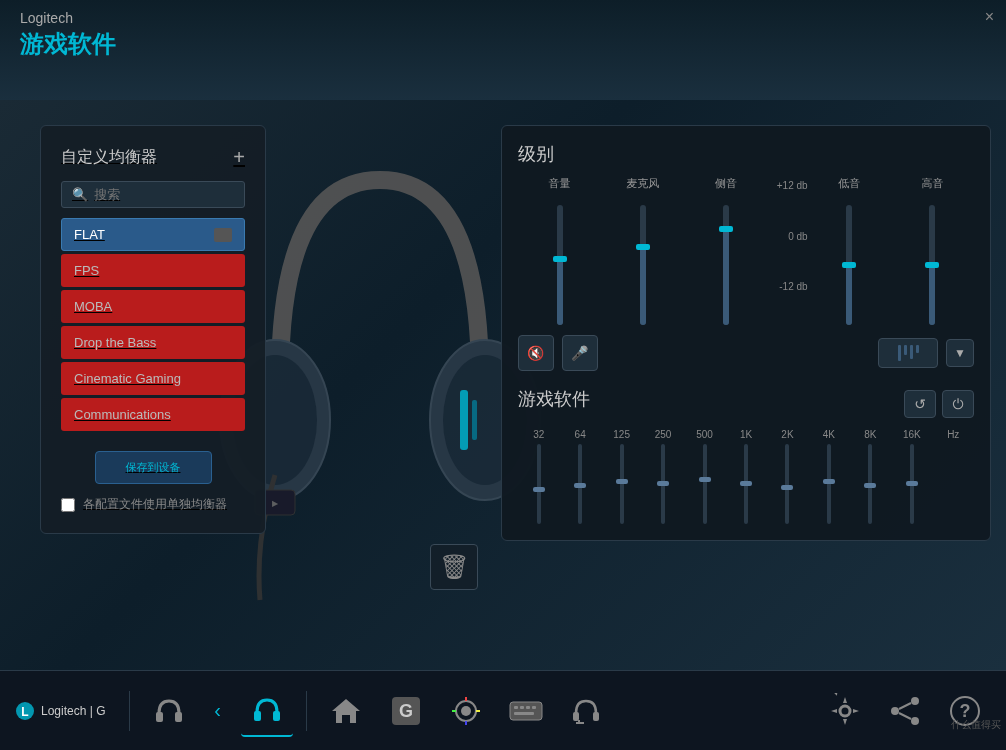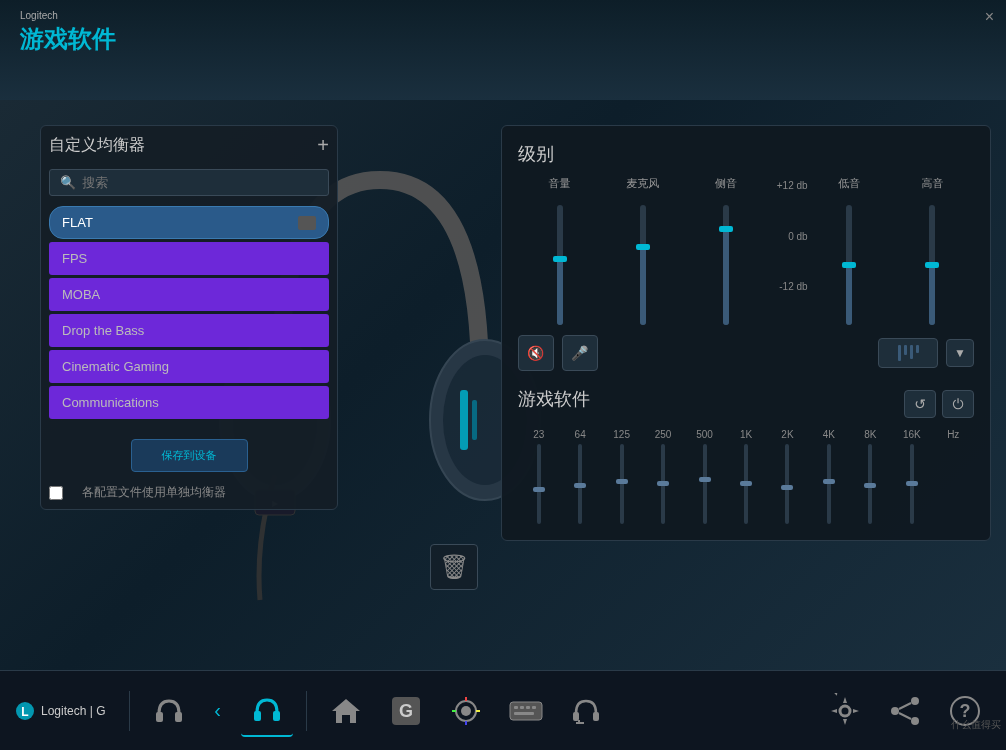--- a/index.html
+++ b/index.html
@@ -21,21 +21,21 @@
       align-items: flex-start;
       padding: 10px 20px;
       position: relative;
     }
     #title-bar .brand-text {
       display: flex;
       flex-direction: column;
     }
     #title-bar .logitech-small {
       color: #aaa;
-      font-size: 10px;
+      font-size: 14px;
       margin-bottom: 2px;
     }
     #title-bar .logitech-big {
       color: #00b8d4;
       font-size: 24px;
       font-weight: bold;
     }
     #close-btn {
       position: absolute;
       top: 8px;
@@ -55,26 +55,27 @@
       background: linear-gradient(135deg, #1a2a35 0%, #0d1e2a 40%, #1a2f3e 100%);
       overflow: hidden;
     }
     
 
     
     #left-panel {
       position: absolute;
       left: 40px;
       top: 25px;
-      width: 298px;
+      width: 226px;
       background: rgba(20, 30, 38, 0.95);
       border-radius: 6px;
-      padding: 8px;
+      padding: 20px;
       z-index: 10;
       border: 1px solid #2a3a48;
+      text-decoration: underline;
     }
     #left-panel .panel-header {
       display: flex;
       justify-content: space-between;
       align-items: center;
       margin-bottom: 12px;
     }
     #left-panel .panel-title {
       color: #ccc;
       font-size: 16px;
@@ -111,31 +112,30 @@
       list-style: none;
       margin-bottom: 20px;
     }
     .preset-item {
       padding: 8px 12px;
       color: #bbb;
       font-size: 13px;
       cursor: pointer;
       border-radius: 3px;
       margin-bottom: 3px;
-      background: #6d28d9;
+      background: #b91c1c;
       display: flex;
       justify-content: space-between;
       align-items: center;
       border: 1px solid transparent;
     }
     .preset-item.active {
       background: #2a5a8a;
       border-color: #3a7ab0;
       color: #fff;
-      border-radius: 14px;
     }
     .preset-item .chip-icon {
       width: 18px;
       height: 14px;
       background: #555;
       border-radius: 2px;
       display: inline-block;
     }
     #save-btn {
       display: block;
@@ -144,21 +144,21 @@
       border: 1px solid #2a6090;
       color: #00b8d4;
       padding: 8px 30px;
       border-radius: 4px;
       font-size: 11px;
       cursor: pointer;
     }
     .checkbox-row {
       display: flex;
       align-items: center;
-      gap: 19px;
+      gap: 8px;
       margin-top: 12px;
     }
     .checkbox-row input[type=checkbox] {
       width: 14px;
       height: 14px;
     }
     .checkbox-row label {
       color: #888;
       font-size: 12px;
     }
@@ -571,21 +571,21 @@
       <div class="advanced-header">
         <div class="section-title">游戏软件</div>
         <div class="eq-controls-right">
           <button class="eq-ctrl-btn">↺</button>
           <button class="eq-ctrl-btn">⏻</button>
         </div>
       </div>
 
       <div class="eq-sliders-area">
         <div class="eq-freq-col">
-          <div class="eq-freq-label">23</div>
+          <div class="eq-freq-label">32</div>
           <div class="eq-slider-track">
             <div class="eq-slider-thumb" style="bottom:40%"></div>
           </div>
         </div>
         <div class="eq-freq-col">
           <div class="eq-freq-label">64</div>
           <div class="eq-slider-track">
             <div class="eq-slider-thumb" style="bottom:45%"></div>
           </div>
         </div>

